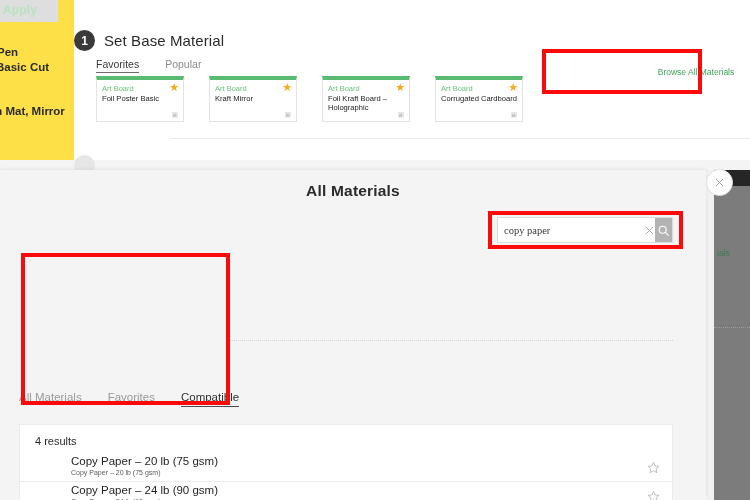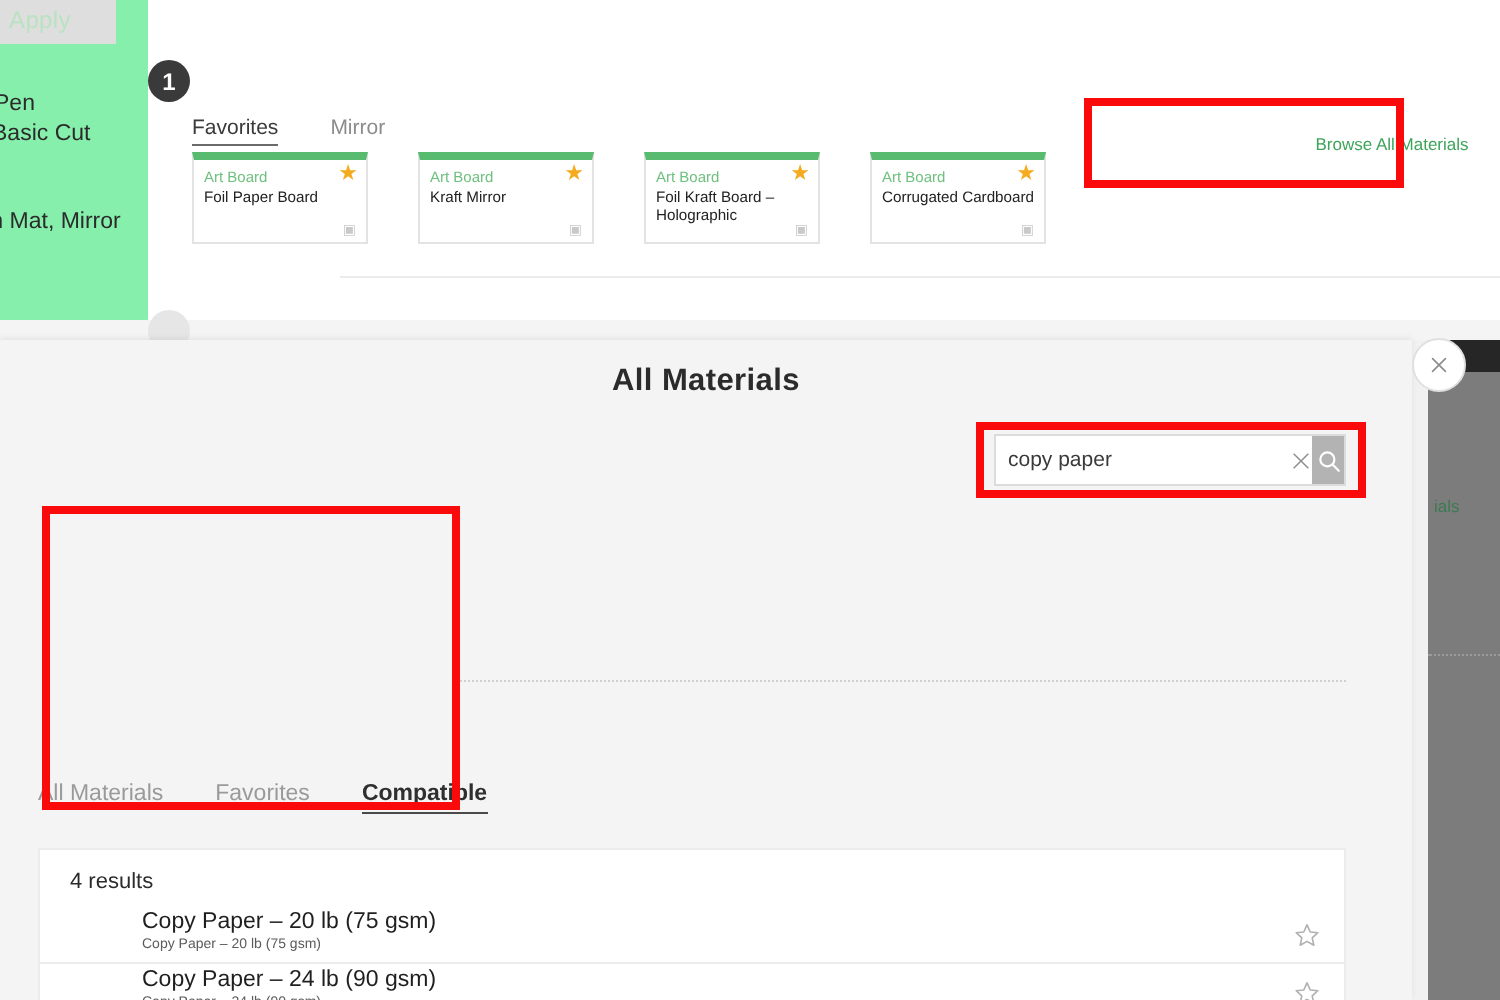--- a/index.html
+++ b/index.html
@@ -27,21 +27,22 @@
     position: absolute;
     left: 0; top: 0;
     width: 750px; height: 172px;
     background: #f4f4f4;
     overflow: hidden;
   }
   .bg-left-panel {
     position: absolute;
     left: 0; top: 0;
     width: 74px; height: 160px;
-    background: #86efac;
+    background: #fde047;
+    font-weight: bold;
   }
   .apply-btn {
     position: absolute;
     left: -18px; top: -2px;
     width: 76px; height: 24px;
     background: #dedede;
     color: #b9e2c1;
     font-size: 12px;
     text-align: center;
     line-height: 24px;
@@ -242,40 +243,39 @@
     gap: 26px;
   }
   .m-tab {
     font-size: 11.5px;
     color: #9a9a9a;
     padding-bottom: 3px;
   }
   .m-tab.active {
     color: #2f2f2f;
     border-bottom: 1.5px solid #4a4a4a;
-    font-weight: bold;
   }
 
   .search-wrap {
     position: absolute;
     left: 497px; top: 217px;
     width: 176px; height: 26px;
     display: flex;
     background: #ffffff;
     border: 1px solid #dcdcdc;
     box-sizing: border-box;
   }
   .search-input {
     flex: 1;
     border: none;
     outline: none;
     font-size: 10.5px;
     color: #3a3a3a;
     padding: 0 6px;
-    font-family: Liberation Sans, sans-serif;
+    font-family: Liberation Serif, serif;
     background: transparent;
   }
   .clear-x {
     width: 22px;
     display: flex;
     align-items: center;
     justify-content: center;
   }
   .search-go {
     width: 30px;
@@ -362,32 +362,33 @@
       <div class="apply-btn">Apply</div>
       <div class="side-text t1">Pen</div>
       <div class="side-text t2">Basic Cut</div>
       <div class="side-text t3">m Mat, Mirror</div>
     </div>
 
     <div class="white-card">
 
       <div class="step-row">
         <div class="step-badge">1</div>
+        <div class="step-title">Set Base Material</div>
       </div>
 
       <div class="tabs-mini">
         <div class="tab-mini active">Favorites</div>
-        <div class="tab-mini">Mirror</div>
+        <div class="tab-mini">Popular</div>
       </div>
 
       <div class="cards-row">
         <div class="mat-card">
           <div class="cat">Art Board</div>
           <div class="star">★</div>
-          <div class="nm">Foil Paper Board</div>
+          <div class="nm">Foil Poster Basic</div>
           <div class="glyph">▣</div>
         </div>
         <div class="mat-card">
           <div class="cat">Art Board</div>
           <div class="star">★</div>
           <div class="nm">Kraft Mirror</div>
           <div class="glyph">▣</div>
         </div>
         <div class="mat-card">
           <div class="cat">Art Board</div>

